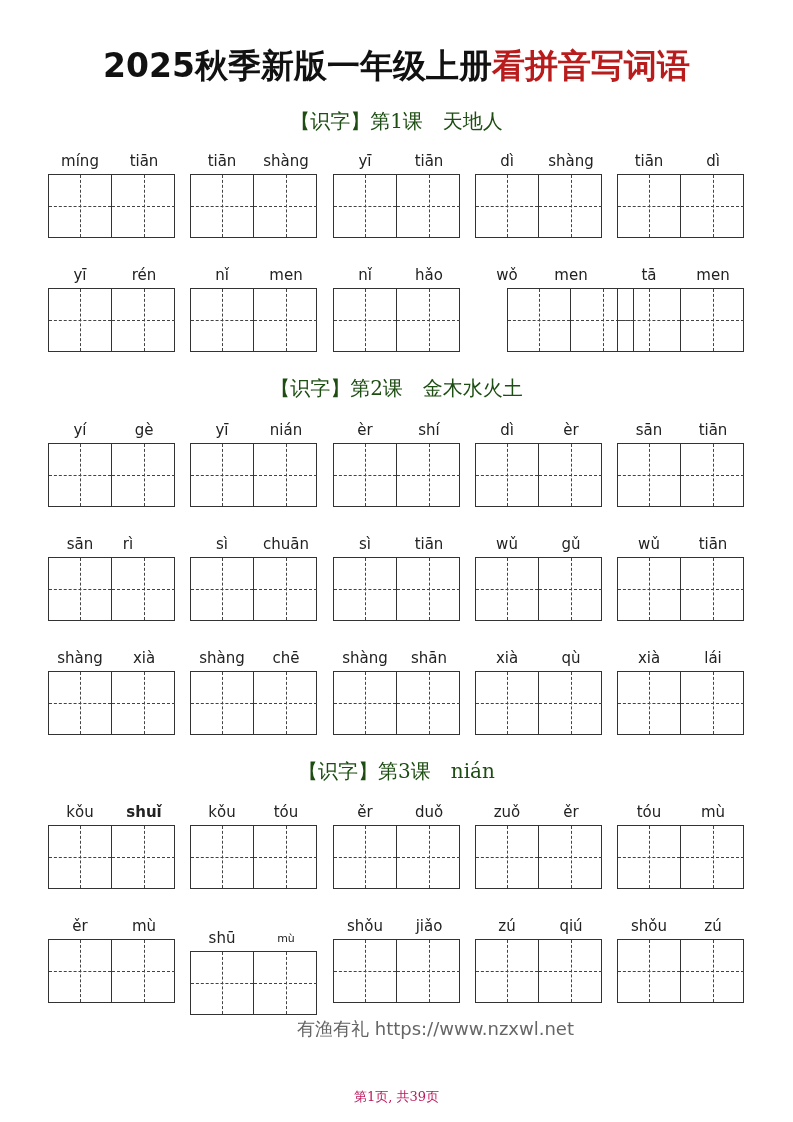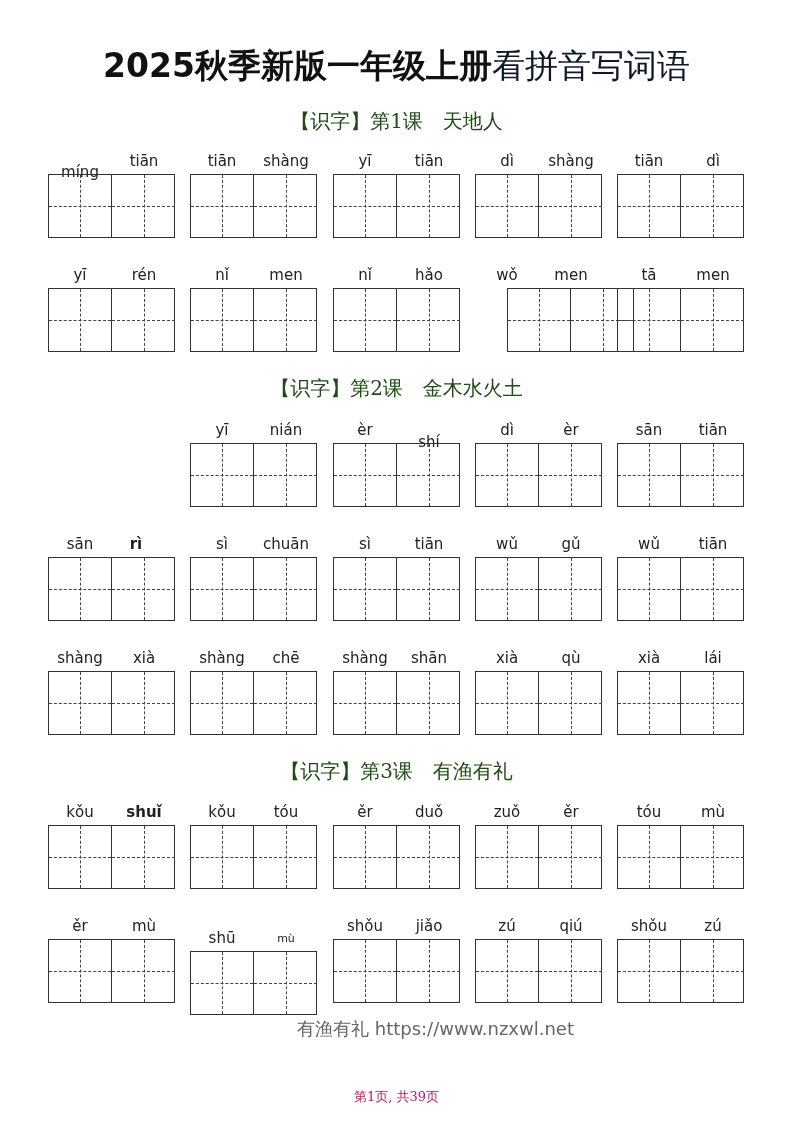--- a/index.html
+++ b/index.html
@@ -1,18 +1,18 @@
 <!DOCTYPE html>
 <html><head>
 <meta charset="utf-8">
 <style>
   html, body { margin: 0; padding: 0; background: #ffffff; }
   body { width: 793px; height: 1122px; position: relative; overflow: hidden; font-family: "DejaVu Sans", sans-serif; }
   .title { position: absolute; top: 44px; left: 0; width: 793px; text-align: center; font-size: 33px; font-weight: bold; color: #111; letter-spacing: 0px; }
-  .title .red { color: #0f172a; font-weight: normal; }
+  .title .red { color: #b91c1c; font-weight: bold; }
   .lesson { position: absolute; left: 0; width: 793px; text-align: center; font-size: 20px; color: #1d4d12; font-family: "DejaVu Serif", serif; }
   .row { position: absolute; left: 48px; width: 700px; height: 90px; }
   .group { position: absolute; top: 0; width: 128px; height: 90px; }
   .py { position: absolute; top: 0; width: 64px; text-align: center; font-size: 15px; color: #222; font-family: "DejaVu Sans", sans-serif; }
   .py.small { font-size: 11px; top: 3px; }
   .box { position: absolute; top: 22px; width: 127px; height: 64px; border: 1.3px solid #333; box-sizing: border-box; }
   .cell { position: absolute; top: 0; width: 63px; height: 100%; box-sizing: border-box; }
   .cell.left { left: 0; border-right: 1.3px solid #333; }
   .cell.right { left: 63px; }
   .vdash { position: absolute; left: 50%; top: 0; height: 100%; border-left: 1px dashed #444; }
@@ -25,21 +25,21 @@
 <body>
 
 <div class="title">
   <span>2025秋季新版一年级上册</span><span class="red">看拼音写词语</span>
 </div>
 
 <div id="content">
     <div class="lesson" style="top: 108px;">【识字】第1课　天地人</div>
     <div class="row" style="top: 152px;">
       <div class="group" style="left: 0px;">
-        <div class="py" style="left: 0px; margin-top: 11px;">míng</div>
+        <div class="py" style="left: 0px;">míng</div>
         <div class="py" style="left: 64px;">tiān</div>
         <div class="box">
           <div class="cell left">
             <div class="vdash"></div>
             <div class="hdash"></div>
           </div>
           <div class="cell right">
             <div class="vdash"></div>
             <div class="hdash"></div>
           </div>
@@ -169,37 +169,51 @@
           </div>
           <div class="cell right">
             <div class="vdash"></div>
             <div class="hdash"></div>
           </div>
         </div>
       </div>
     </div>
     <div class="lesson" style="top: 375px;">【识字】第2课　金木水火土</div>
     <div class="row" style="top: 421px;">
+      <div class="group" style="left: 0px;">
+        <div class="py" style="left: 0px;">yí</div>
+        <div class="py" style="left: 64px;">gè</div>
+        <div class="box">
+          <div class="cell left">
+            <div class="vdash"></div>
+            <div class="hdash"></div>
+          </div>
+          <div class="cell right">
+            <div class="vdash"></div>
+            <div class="hdash"></div>
+          </div>
+        </div>
+      </div>
       <div class="group" style="left: 142px;">
         <div class="py" style="left: 0px;">yī</div>
         <div class="py" style="left: 64px;">nián</div>
         <div class="box">
           <div class="cell left">
             <div class="vdash"></div>
             <div class="hdash"></div>
           </div>
           <div class="cell right">
             <div class="vdash"></div>
             <div class="hdash"></div>
           </div>
         </div>
       </div>
       <div class="group" style="left: 285px;">
         <div class="py" style="left: 0px;">èr</div>
-        <div class="py" style="left: 64px; margin-top: 12px;">shí</div>
+        <div class="py" style="left: 64px;">shí</div>
         <div class="box">
           <div class="cell left">
             <div class="vdash"></div>
             <div class="hdash"></div>
           </div>
           <div class="cell right">
             <div class="vdash"></div>
             <div class="hdash"></div>
           </div>
         </div>
@@ -229,21 +243,21 @@
           <div class="cell right">
             <div class="vdash"></div>
             <div class="hdash"></div>
           </div>
         </div>
       </div>
     </div>
     <div class="row" style="top: 535px;">
       <div class="group" style="left: 0px;">
         <div class="py" style="left: 0px;">sān</div>
-        <div class="py" style="left: 56px; font-weight: bold;">rì</div>
+        <div class="py" style="left: 48px;">rì</div>
         <div class="box">
           <div class="cell left">
             <div class="vdash"></div>
             <div class="hdash"></div>
           </div>
           <div class="cell right">
             <div class="vdash"></div>
             <div class="hdash"></div>
           </div>
         </div>
@@ -370,21 +384,21 @@
             <div class="vdash"></div>
             <div class="hdash"></div>
           </div>
           <div class="cell right">
             <div class="vdash"></div>
             <div class="hdash"></div>
           </div>
         </div>
       </div>
     </div>
-    <div class="lesson" style="top: 758px;">【识字】第3课　有渔有礼</div>
+    <div class="lesson" style="top: 758px;">【识字】第3课　nián</div>
     <div class="row" style="top: 803px;">
       <div class="group" style="left: 0px;">
         <div class="py" style="left: 0px;">kǒu</div>
         <div class="py" style="left: 64px; font-weight: bold;">shuǐ</div>
         <div class="box">
           <div class="cell left">
             <div class="vdash"></div>
             <div class="hdash"></div>
           </div>
           <div class="cell right">

